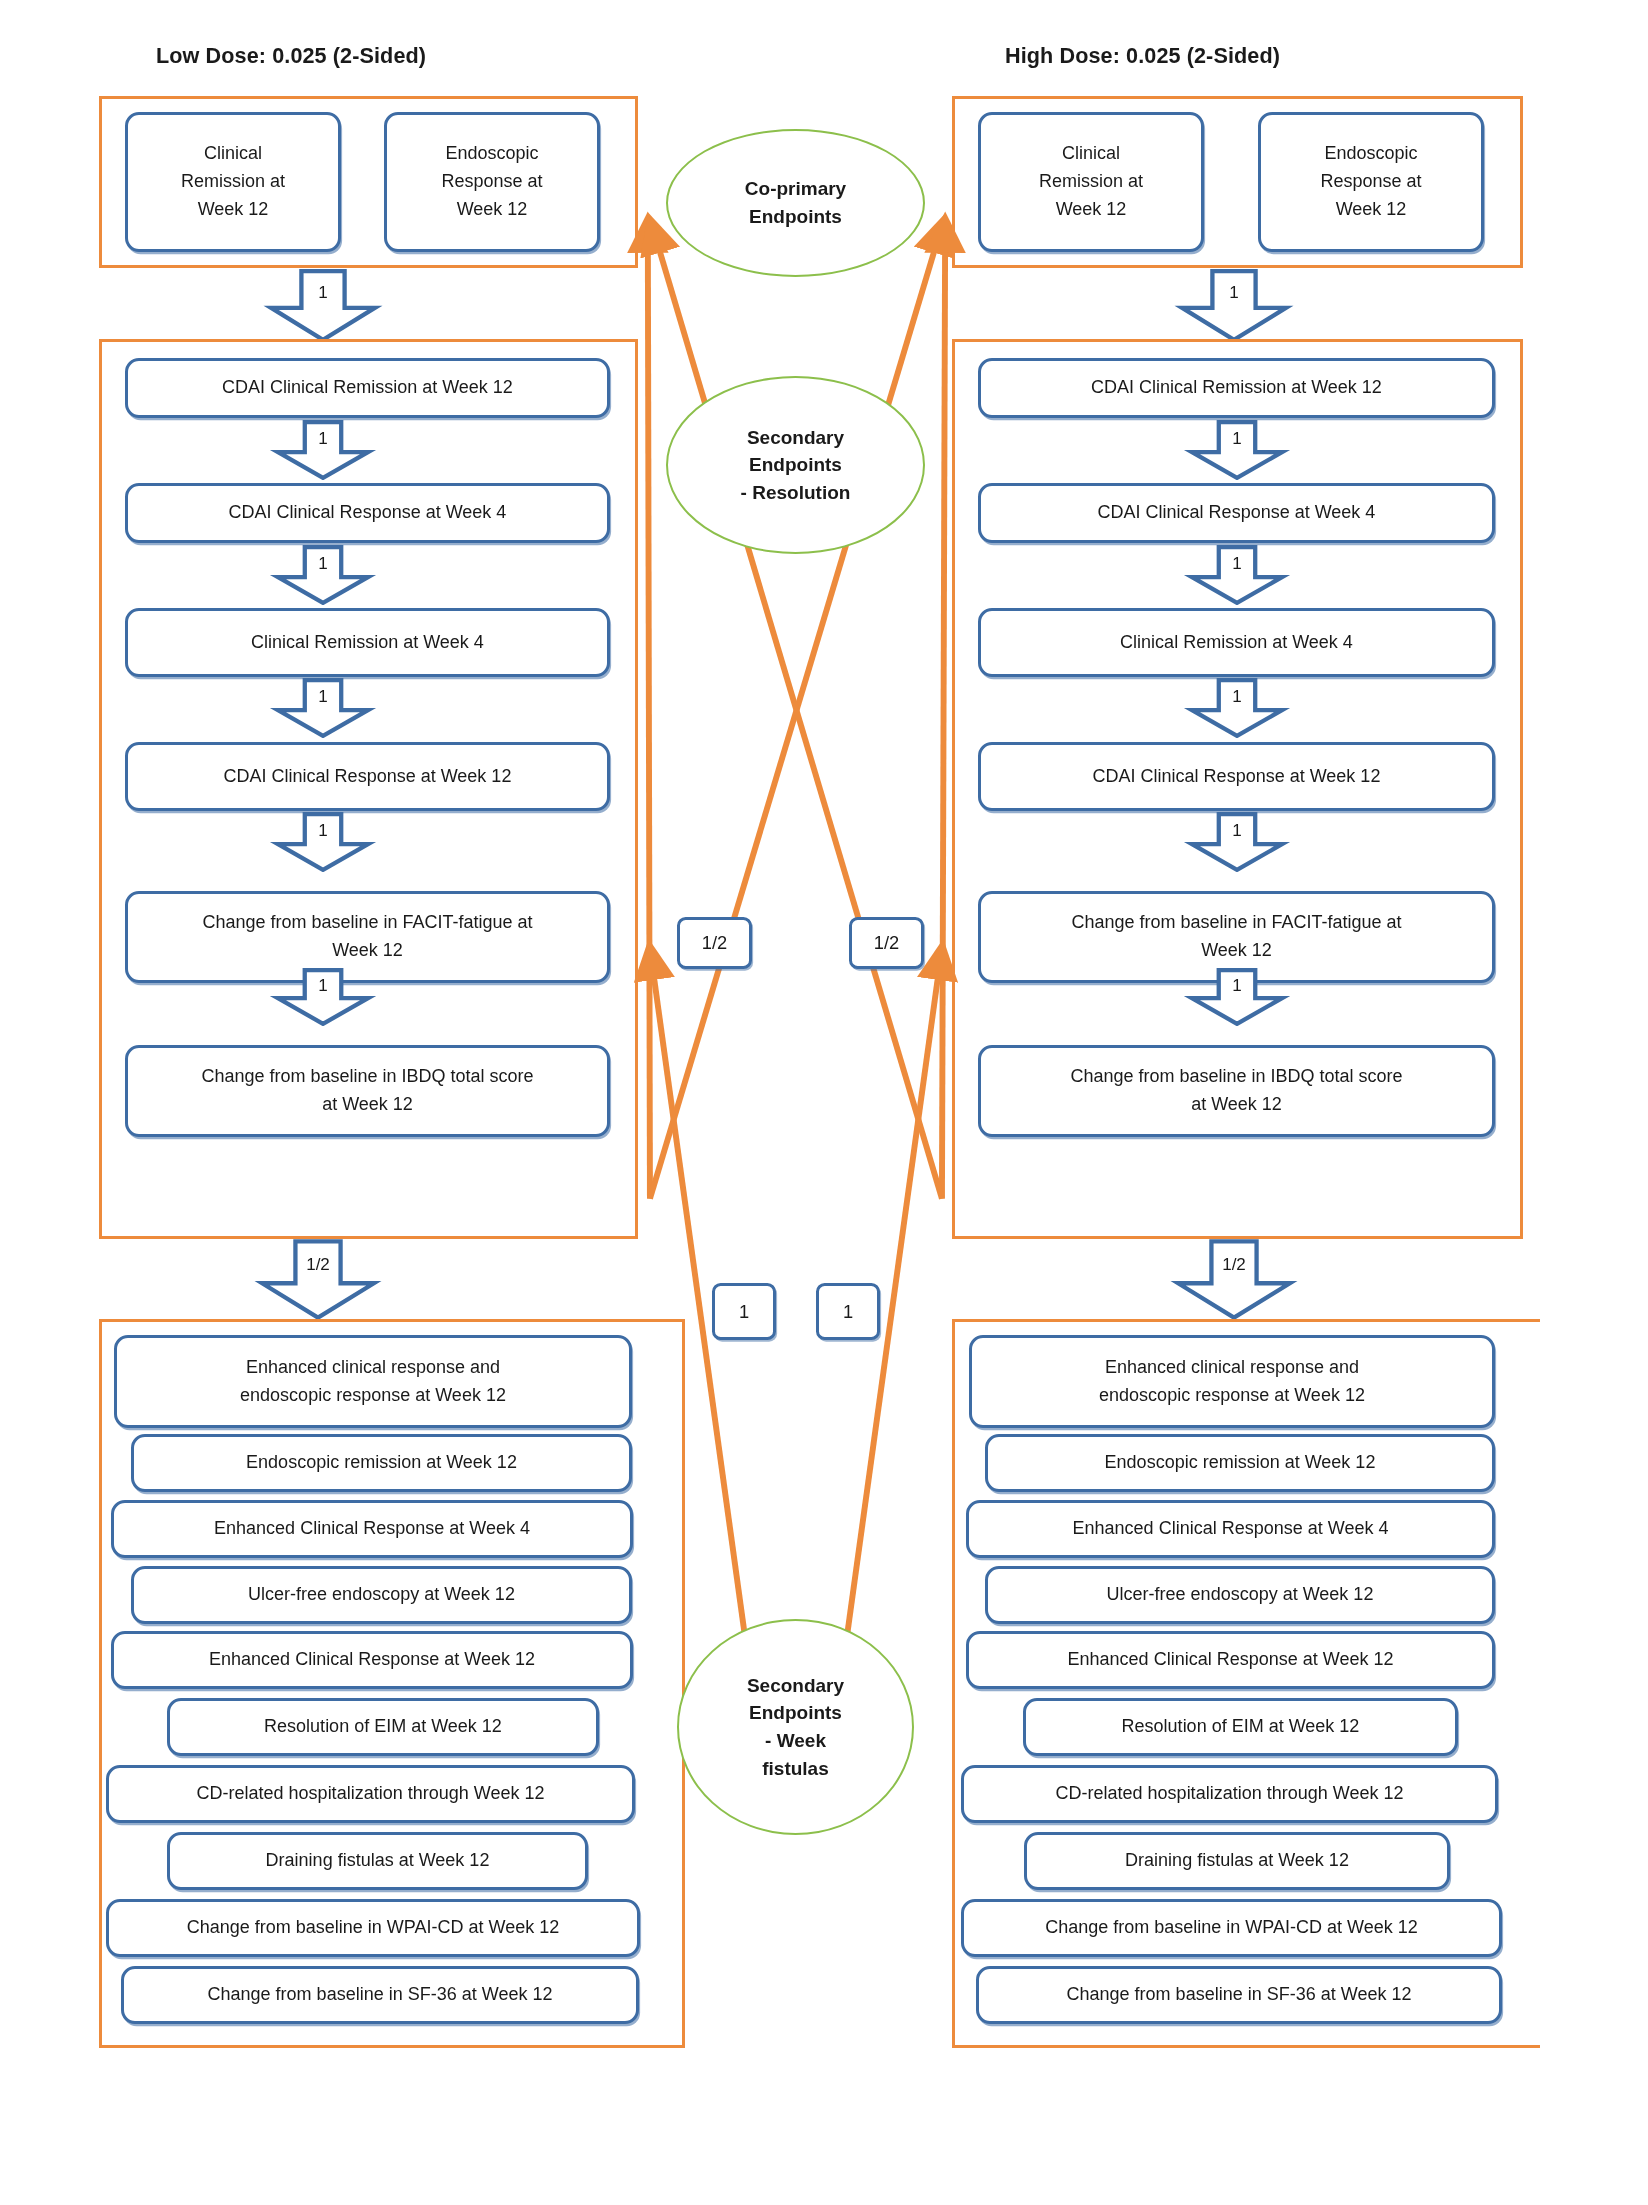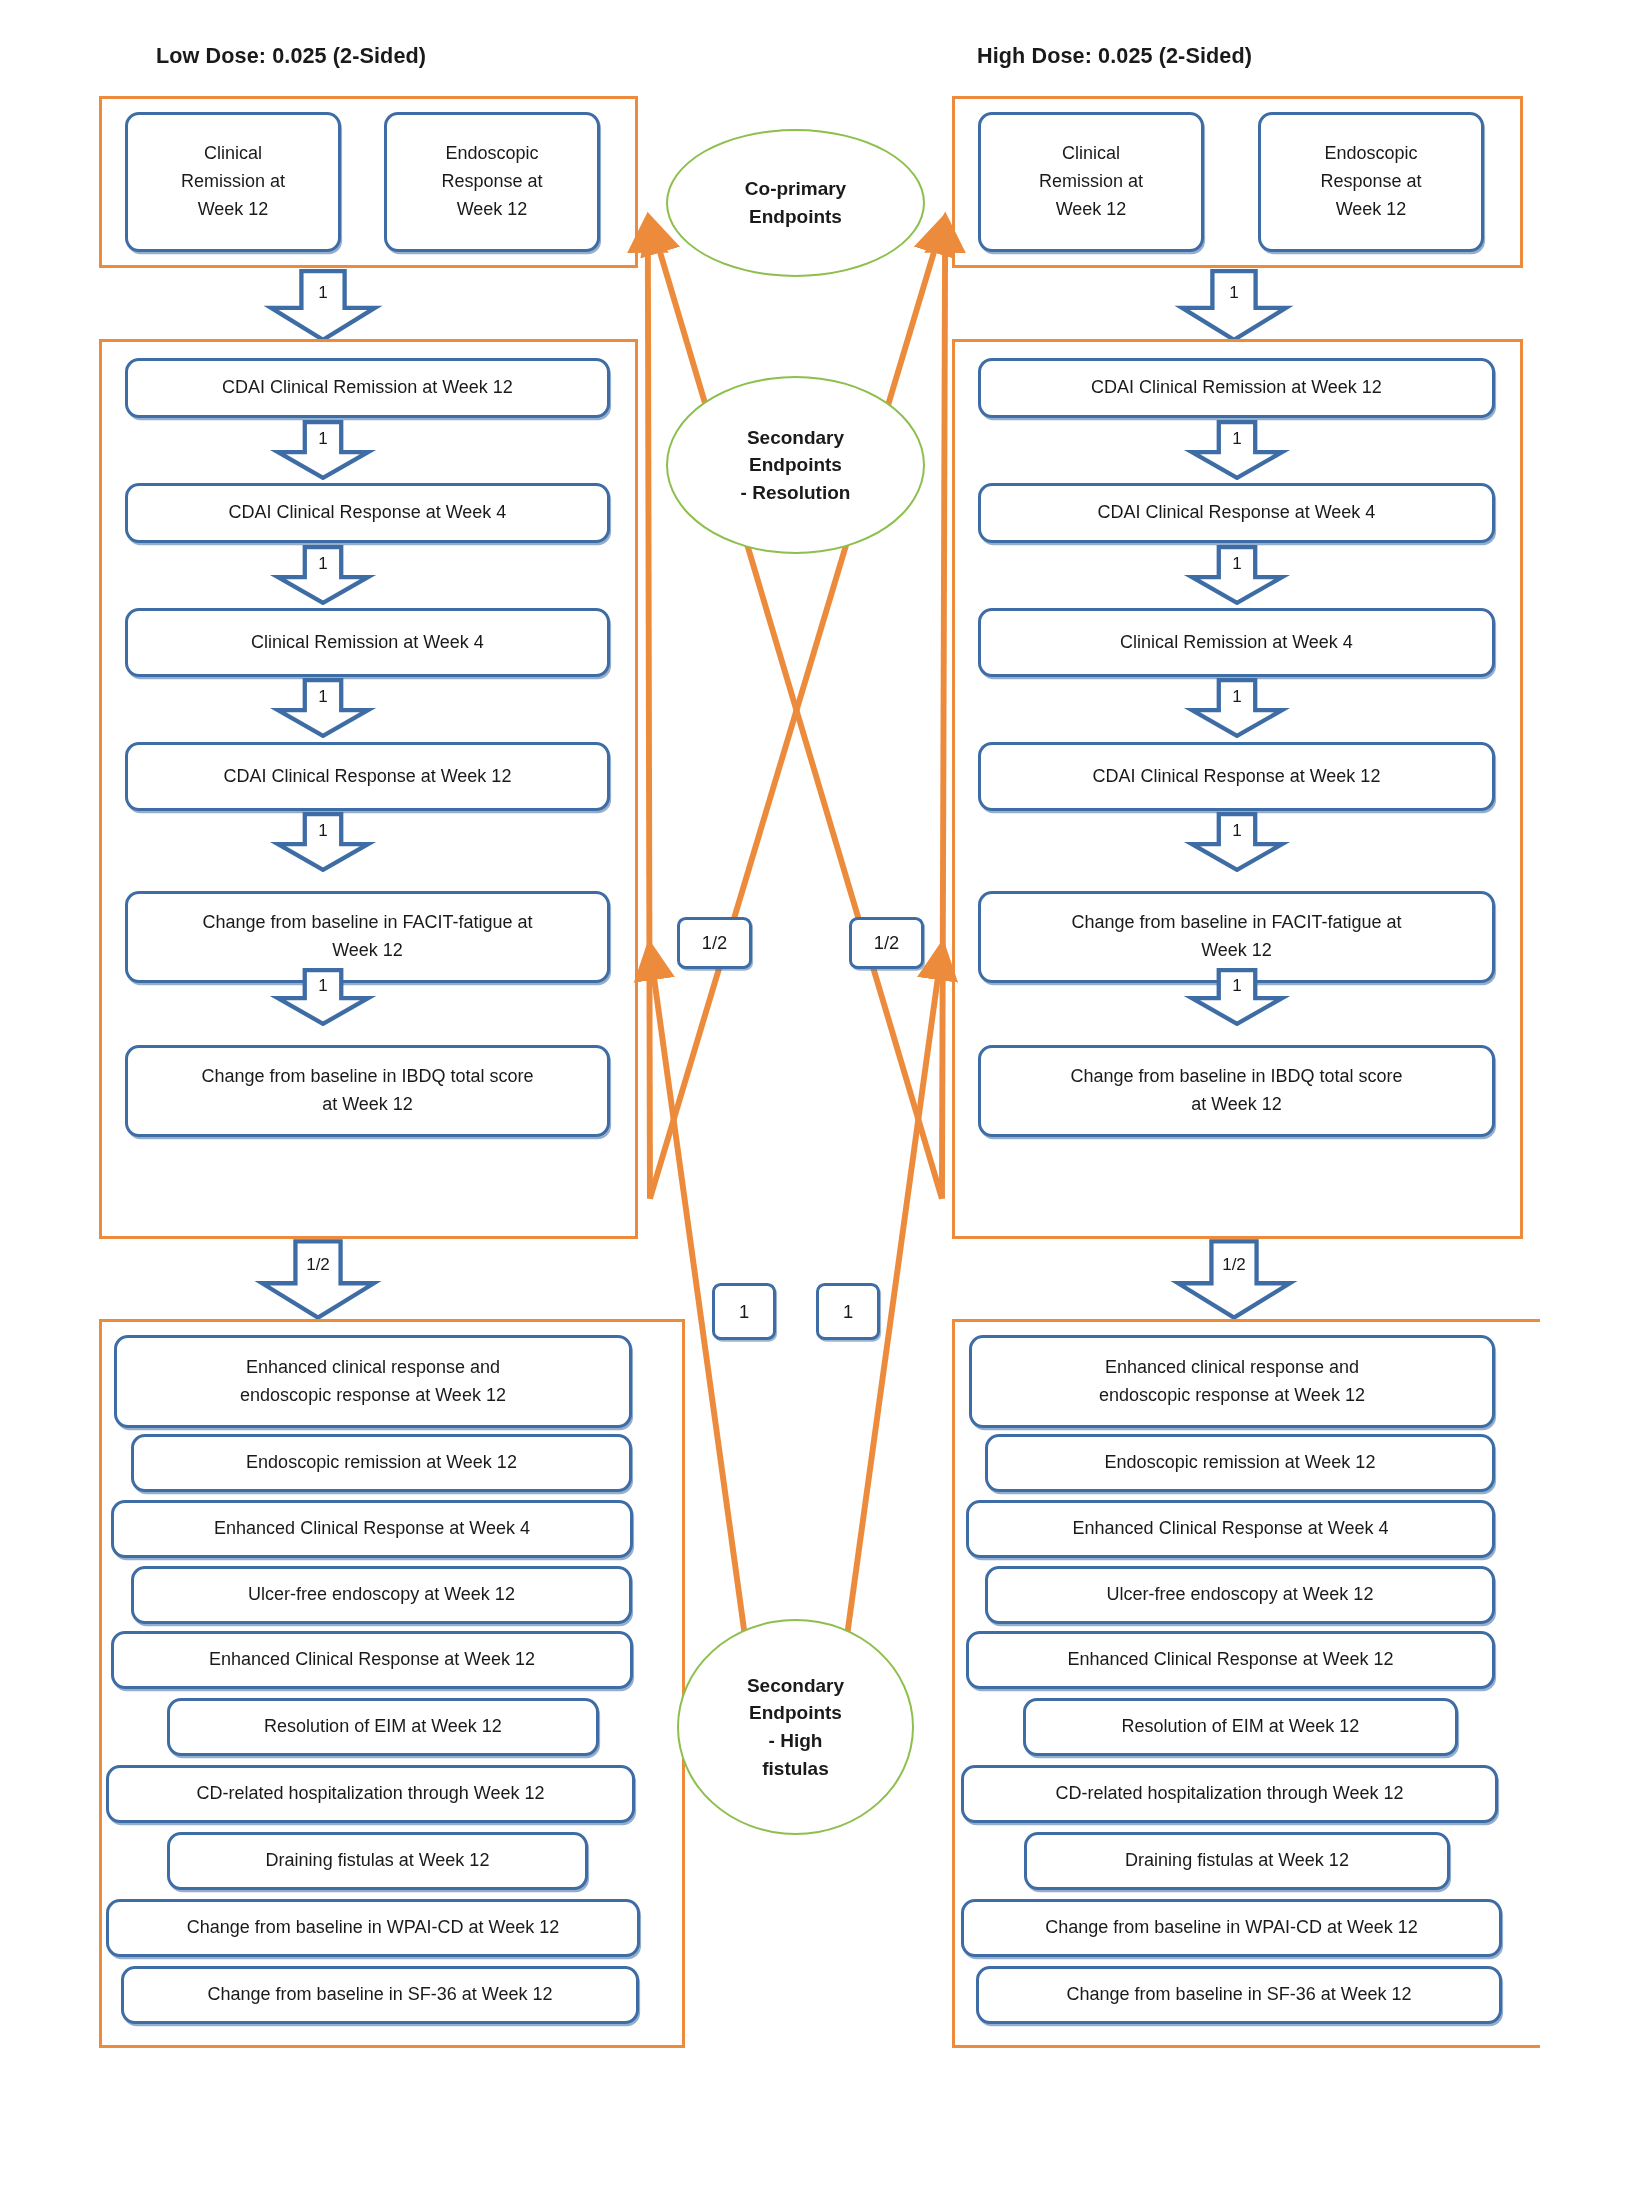--- a/index.html
+++ b/index.html
@@ -123,21 +123,21 @@
       <path d="M1748,2225 L1754,410"></path>
 
       <path d="M1748,2225 L1208,412"></path>
 
       <path d="M1402,3180 L1206,1760"></path>
       <path d="M1552,3180 L1748,1760"></path>
     </g>
   </svg>
 
   <div class="col-title" style="left:156px; top:43px;">Low Dose: 0.025 (2-Sided)</div>
-  <div class="col-title" style="left:977px; top:43px;">High Dose: 0.025 (2-Sided)</div>
+  <div class="col-title" style="left:1005px; top:43px;">High Dose: 0.025 (2-Sided)</div>
 
   <div class="group" style="left:99px; top:96px; width:539px; height:172px;"></div>
   <div class="nodebox" style="left:125px; top:112px; width:216px; height:140px;">
     <span>
       <span>Clinical</span><br>
       <span>Remission at</span><br>
       <span>Week 12</span>
     </span>
   </div>
   <div class="nodebox" style="left:384px; top:112px; width:216px; height:140px;">
@@ -400,21 +400,21 @@
       <span>Secondary</span><br>
       <span>Endpoints</span><br>
       <span>- Resolution</span>
     </span>
   </div>
 
   <div class="ellipse" style="left:677px; top:1619px; width:237px; height:216px;">
     <span>
       <span>Secondary</span><br>
       <span>Endpoints</span><br>
-      <span>- High</span><br>
+      <span>- Week</span><br>
       <span>fistulas</span>
     </span>
   </div>
 
   <div class="weight" style="left:677px; top:917px; width:75px; height:52px;">
     <span>1/2</span>
   </div>
   <div class="weight" style="left:849px; top:917px; width:75px; height:52px;">
     <span>1/2</span>
   </div>

